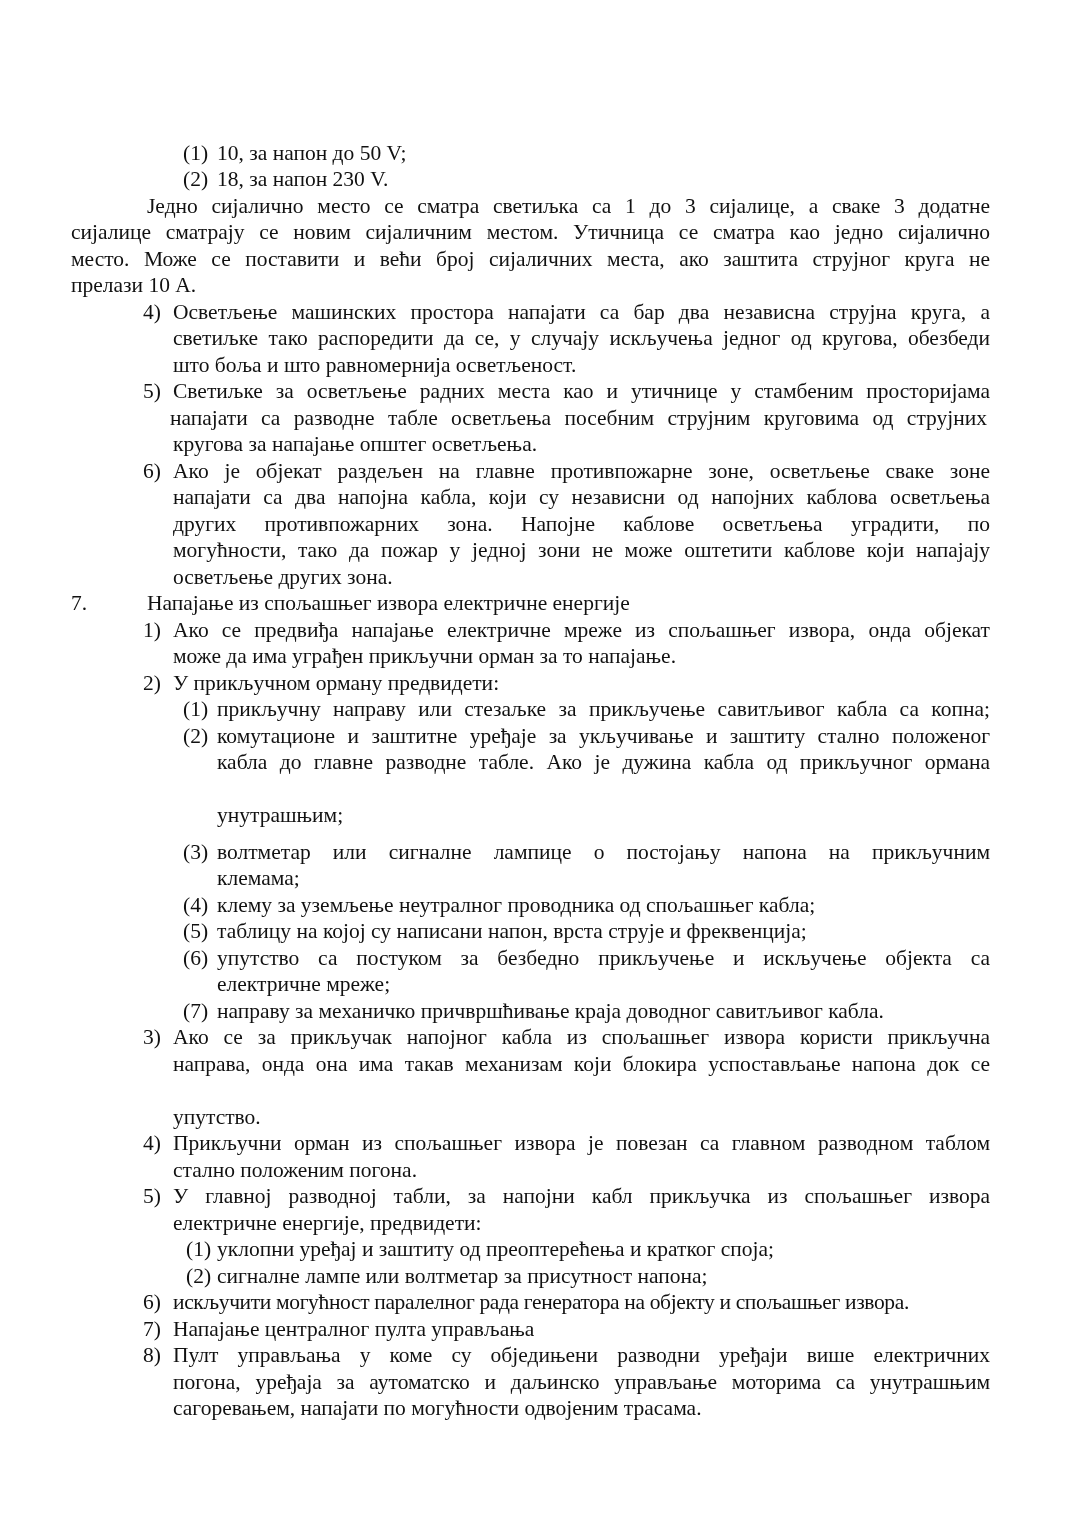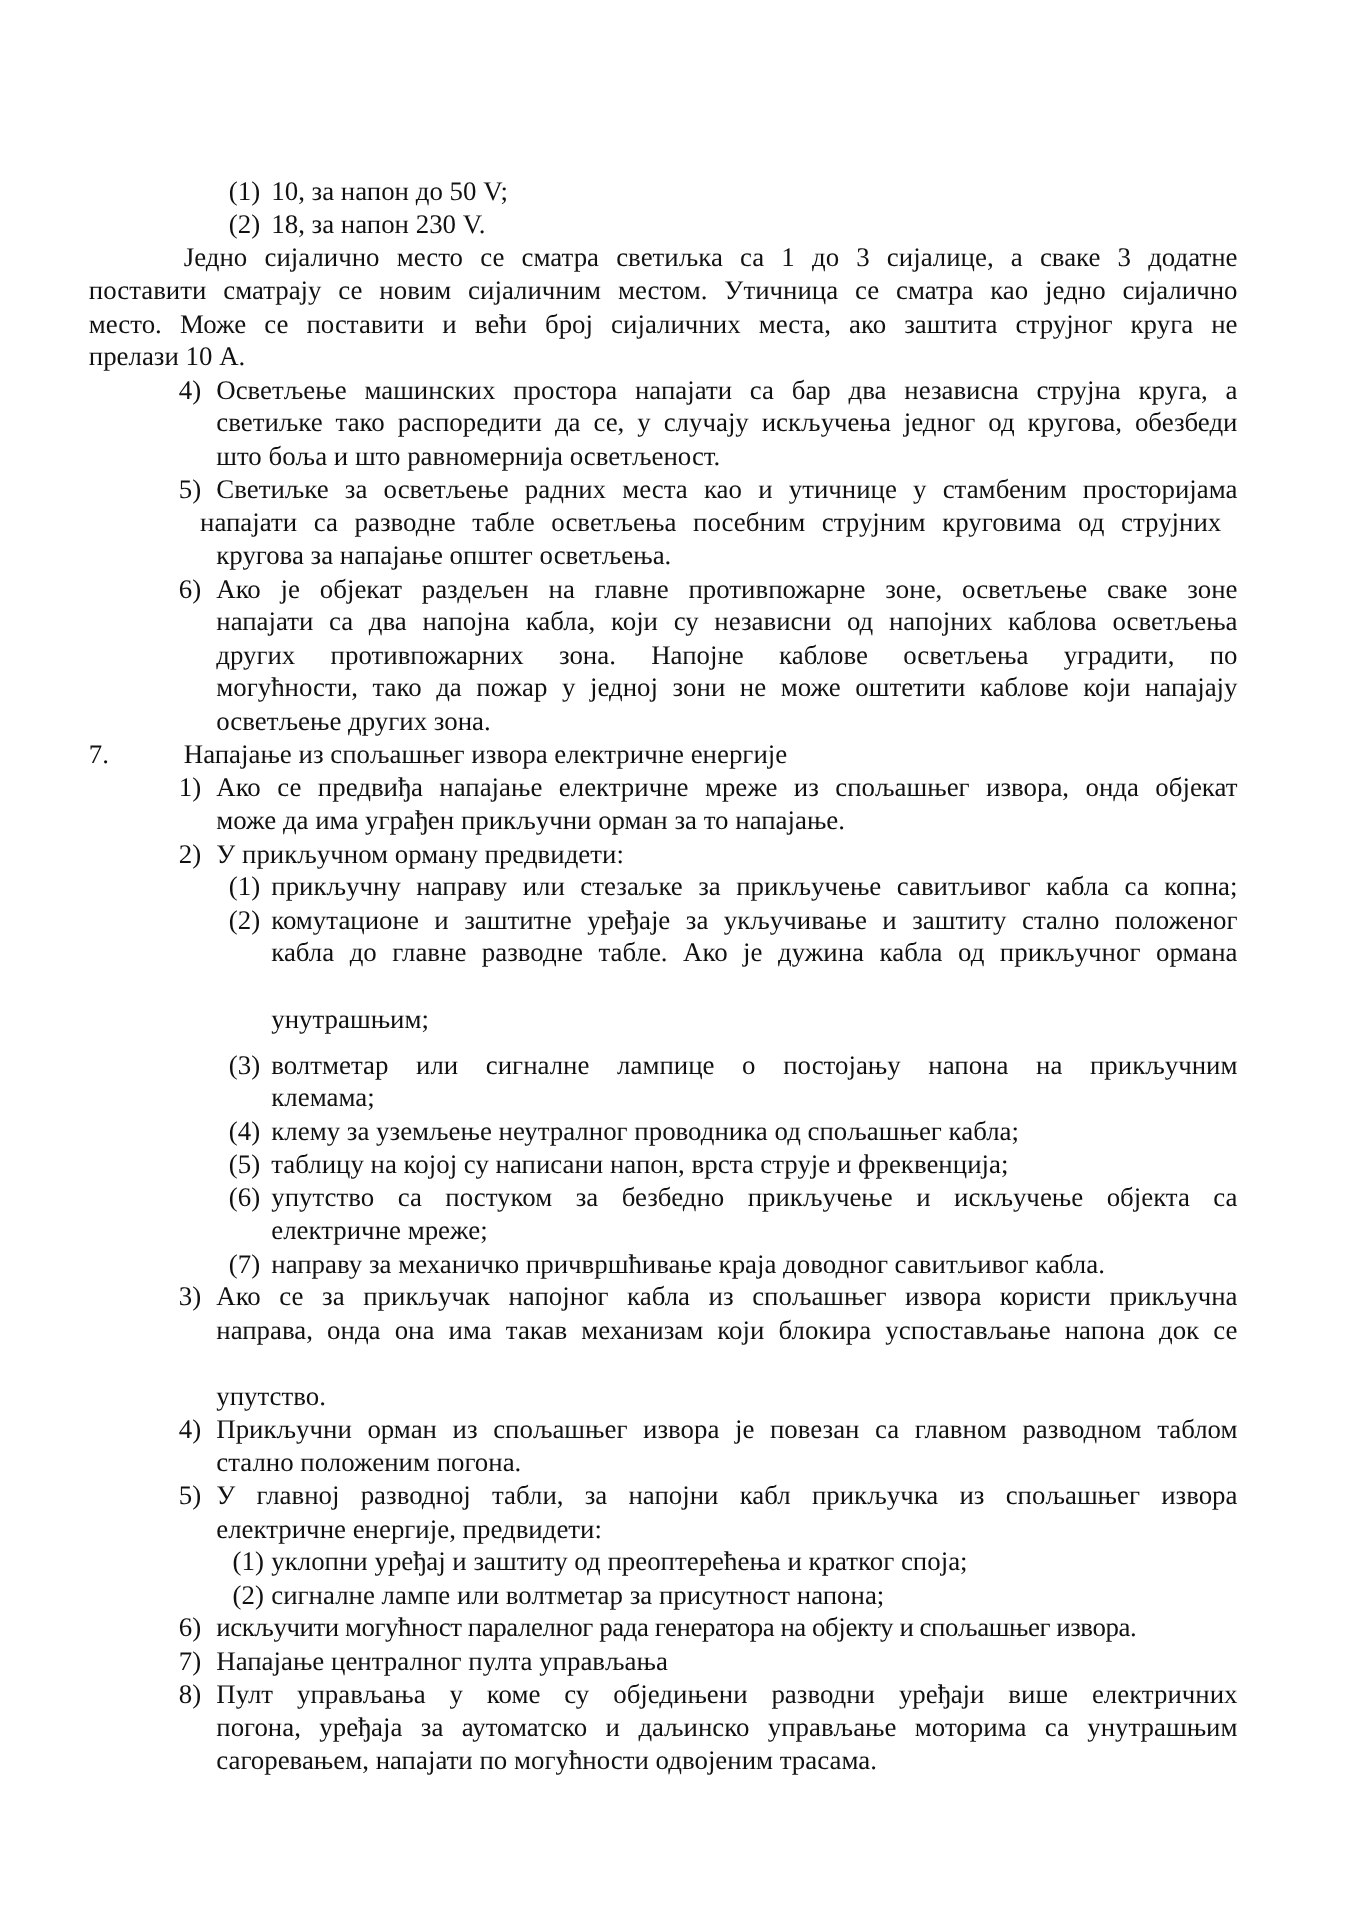--- a/index.html
+++ b/index.html
@@ -18,32 +18,32 @@
 <body>
 
 <div class="page">
 
   <span class="num" style="left:183px;top:140px">(1)</span>
   <span class="line" style="left:217px;top:140px">10, за напон до 50 V;</span>
   <span class="num" style="left:183px;top:166px">(2)</span>
   <span class="line" style="left:217px;top:166px">18, за напон 230 V.</span>
 
   <div class="line just" style="left:147px;top:193px;width:843px">Једно сијалично место се сматра светиљка са 1 до 3 сијалице, а сваке 3 додатне</div>
-  <div class="line just" style="left:71px;top:219px;width:919px">поставити сматрају се новим сијаличним местом. Утичница се сматра као једно сијалично</div>
+  <div class="line just" style="left:71px;top:219px;width:919px">сијалице сматрају се новим сијаличним местом. Утичница се сматра као једно сијалично</div>
   <div class="line just" style="left:71px;top:246px;width:919px">место. Може се поставити и већи број сијаличних места, ако заштита струјног круга не</div>
   <div class="line" style="left:71px;top:272px">прелази 10 А.</div>
 
   <span class="num" style="left:143px;top:299px">4)</span>
   <div class="line just" style="left:173px;top:299px;width:817px">Осветљење машинских простора напајати са бар два независна струјна круга, а</div>
   <div class="line just" style="left:173px;top:325px;width:817px">светиљке тако распоредити да се, у случају искључења једног од кругова, обезбеди</div>
   <div class="line" style="left:173px;top:352px">што боља и што равномернија осветљеност.</div>
 
   <span class="num" style="left:143px;top:378px">5)</span>
   <div class="line just" style="left:173px;top:378px;width:817px">Светиљке за осветљење радних места као и утичнице у стамбеним просторијама</div>
-  <div class="line just" style="left:160px;top:405px;width:817px">напајати са разводне табле осветљења посебним струјним круговима од струјних</div>
+  <div class="line just" style="left:170px;top:405px;width:817px">напајати са разводне табле осветљења посебним струјним круговима од струјних</div>
   <div class="line" style="left:173px;top:431px">кругова за напајање општег осветљења.</div>
 
   <span class="num" style="left:143px;top:458px">6)</span>
   <div class="line just" style="left:173px;top:458px;width:817px">Ако је објекат раздељен на главне противпожарне зоне, осветљење сваке зоне</div>
   <div class="line just" style="left:173px;top:484px;width:817px">напајати са два напојна кабла, који су независни од напојних каблова осветљења</div>
   <div class="line just" style="left:173px;top:511px;width:817px">других противпожарних зона. Напојне каблове осветљења уградити, по</div>
   <div class="line just" style="left:173px;top:537px;width:817px">могућности, тако да пожар у једној зони не може оштетити каблове који напајају</div>
   <div class="line" style="left:173px;top:564px">осветљење других зона.</div>
 
   <span class="num" style="left:71px;top:590px">7.</span>

